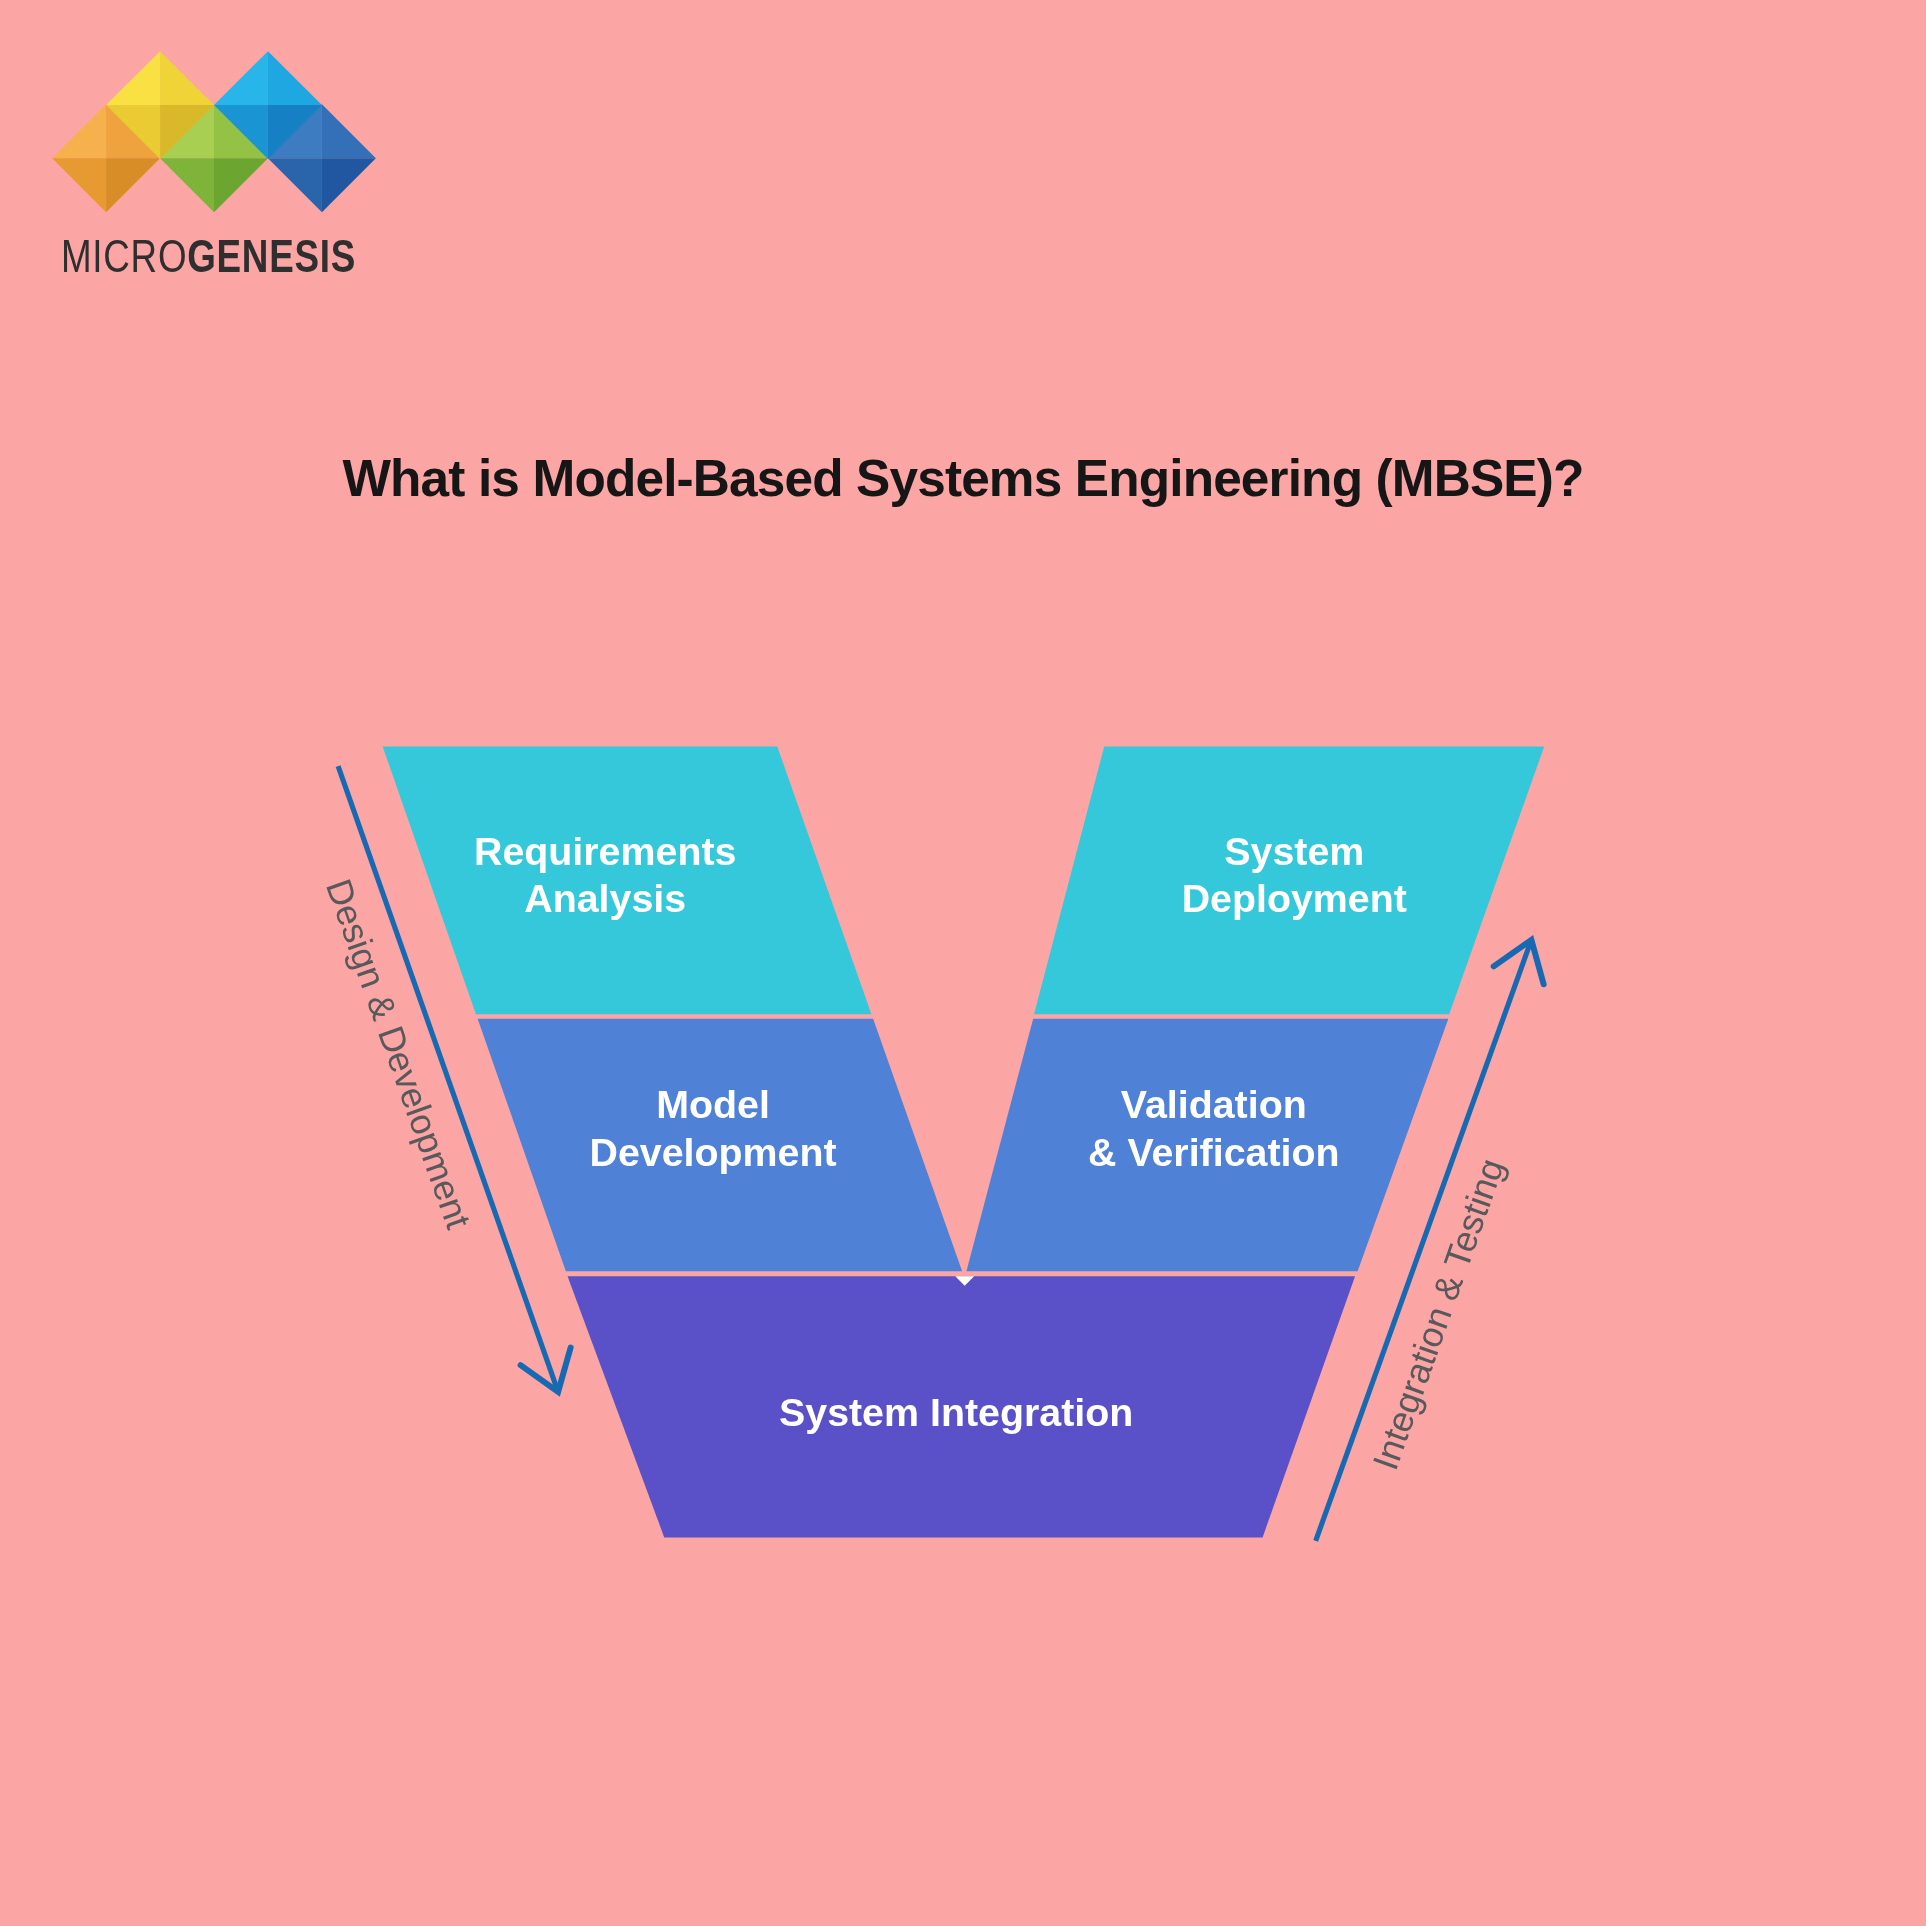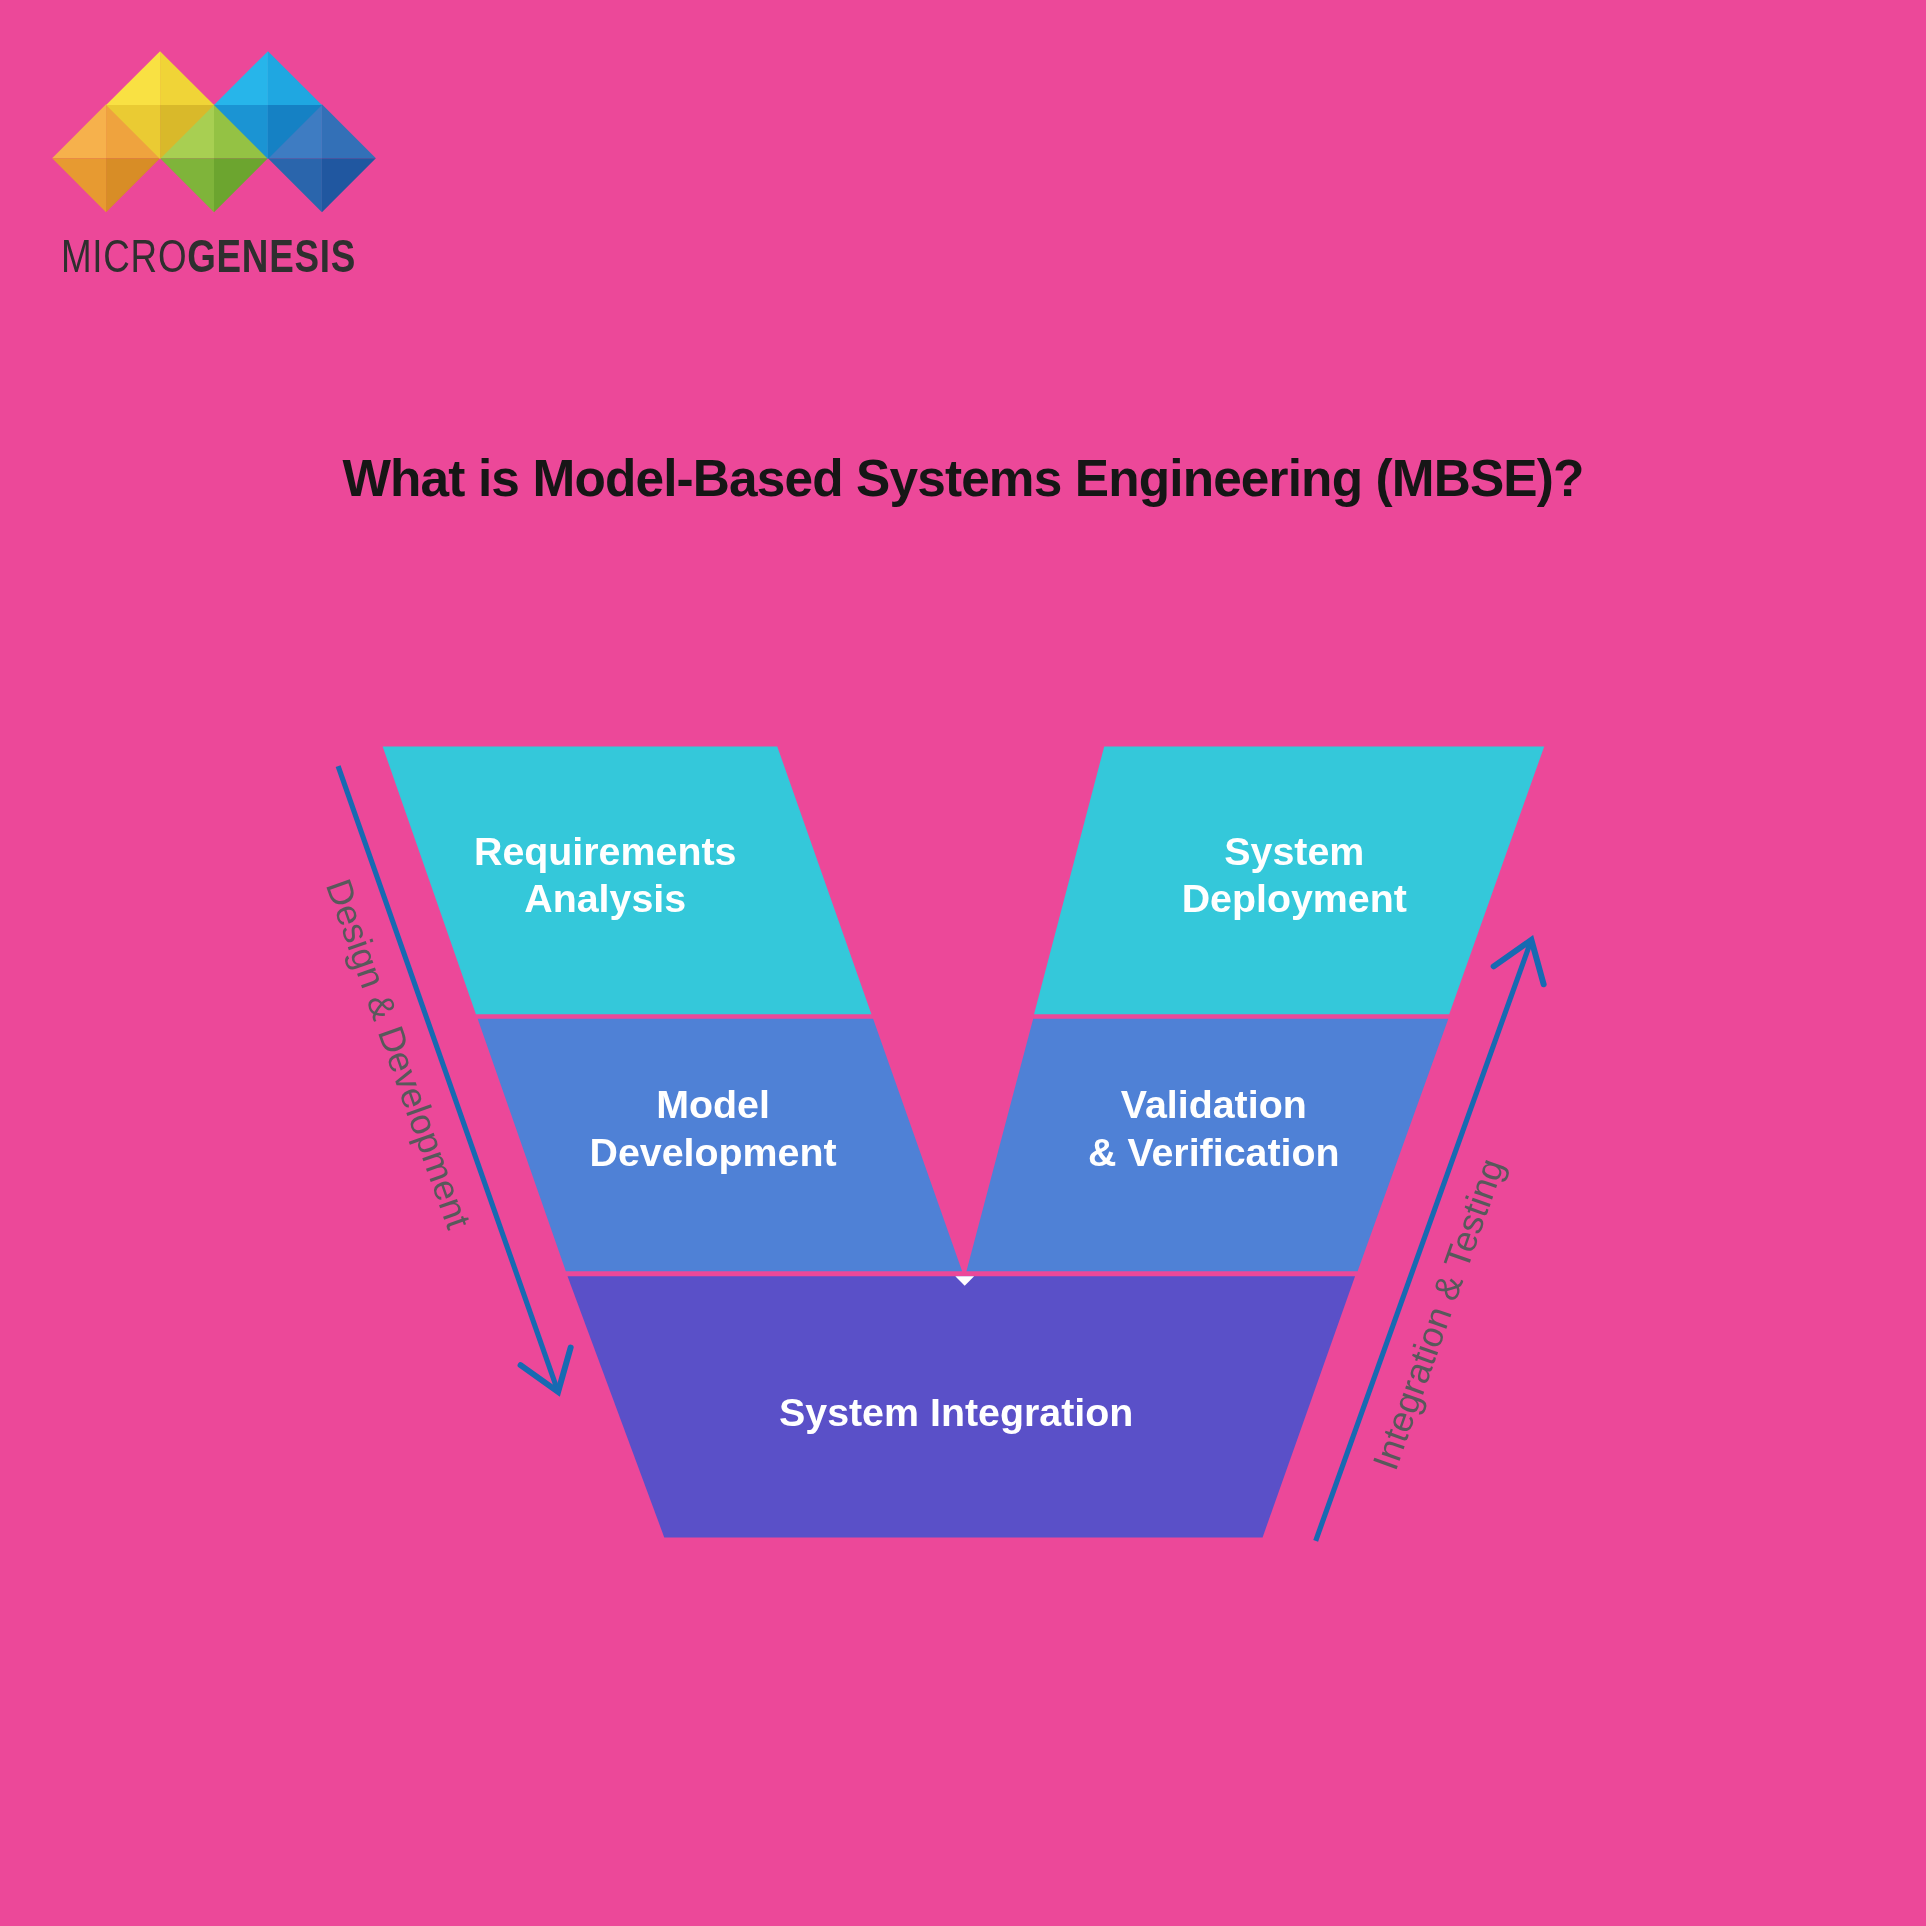--- a/index.html
+++ b/index.html
@@ -1,16 +1,16 @@
 <!DOCTYPE html>
 <html style="font-size:13.7px"><head>
 <meta charset="utf-8">
 <style>
   html,body{margin:0;padding:0;background:#ffffff;}
-  .page{position:relative;width:1926px;height:1926px;background:#ec4899;overflow:hidden;
+  .page{position:relative;width:1926px;height:1926px;background:#fca5a5;overflow:hidden;
         font-family:"Liberation Sans",sans-serif;}
   .logo{position:absolute;left:34px;top:34px;width:360px;height:283px;}
   .logo svg{display:block;}
   .wordmark{position:absolute;left:27px;top:195px;white-space:nowrap;
             transform:scaleX(0.80);transform-origin:left center;
             font-size:46px;letter-spacing:0.9px;color:#2f2f2f;}
   .wordmark .thin{font-weight:400;}
   .wordmark .bold{font-weight:700;}
   .diagram-svg{position:absolute;left:0;top:0;width:1926px;height:1926px;}
   .block-label{font-family:"Liberation Sans",sans-serif;font-weight:700;font-size:46px;}

